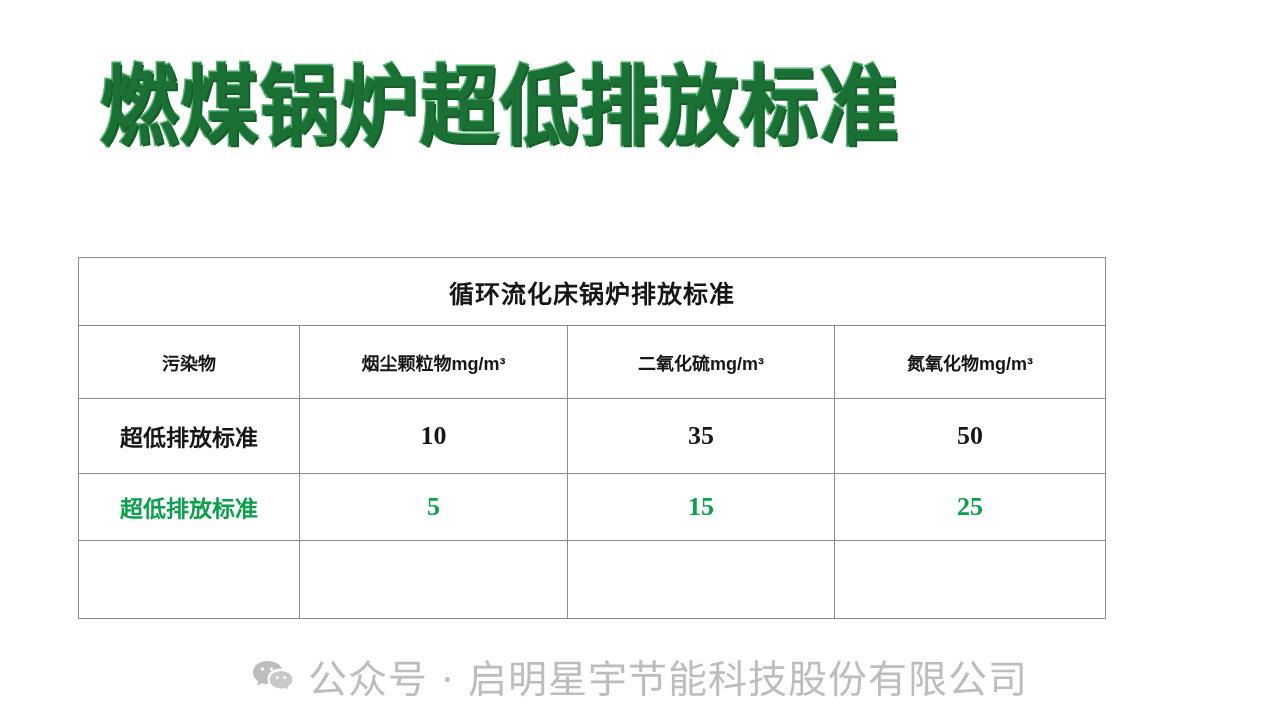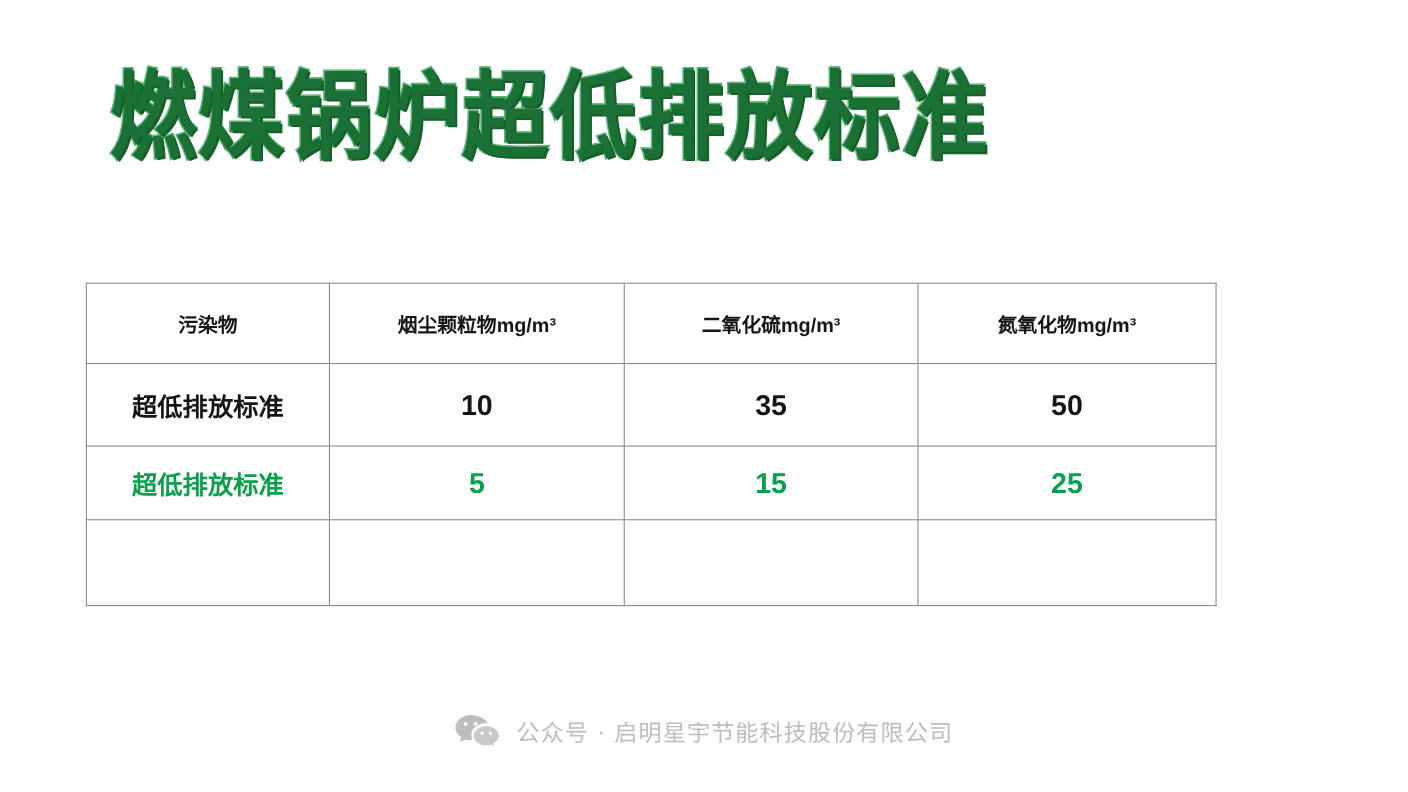--- a/index.html
+++ b/index.html
@@ -179,21 +179,21 @@
   }
   .row-data td {
     height: 74px;
     font-family: "DejaVu Sans", "Liberation Sans", sans-serif;
     font-size: 23px;
     font-weight: 700;
     color: #161616;
     margin-left: 20px;
   }
   .row-data td.num {
-    font-family: Liberation Sans, sans-serif;
+    font-family: Liberation Serif, serif;
     font-size: 26px;
     font-weight: 700;
   }
   .row-green td {
     height: 66px;
     color: #0aa04c;
   }
   .row-green td.num {
     color: #0aa04c;
   }
@@ -214,21 +214,21 @@
     gap: 14px;
   }
   .wechat-icon {
     width: 42px;
     height: 34px;
     position: relative;
     flex: none;
   }
   .footer-text {
     font-family: "DejaVu Sans", "Liberation Sans", sans-serif;
-    font-size: 21px;
+    font-size: 39px;
     font-weight: 400;
     color: #bdbdbd;
     letter-spacing: 1px;
     white-space: nowrap;
   }
 </style>
 </head>
 <body>
 
 <div class="slide">
@@ -240,20 +240,23 @@
 
   <div class="table-wrap">
     <table class="std">
       <colgroup>
         <col class="col-a">
           <col class="col-b">
           <col class="col-c">
           <col class="col-d">
       </colgroup>
       <tbody>
+        <tr class="row-title">
+          <td colspan="4">循环流化床锅炉排放标准</td>
+        </tr>
 
         <tr class="row-head">
           <td><span>污染物</span></td>
           <td><span>烟尘颗粒物</span><span class="unit">mg/m³</span></td>
           <td><span>二氧化硫</span><span class="unit">mg/m³</span></td>
           <td><span>氮氧化物</span><span class="unit">mg/m³</span></td>
         </tr>
 
         <tr class="row-data">
           <td>超低排放标准</td>

